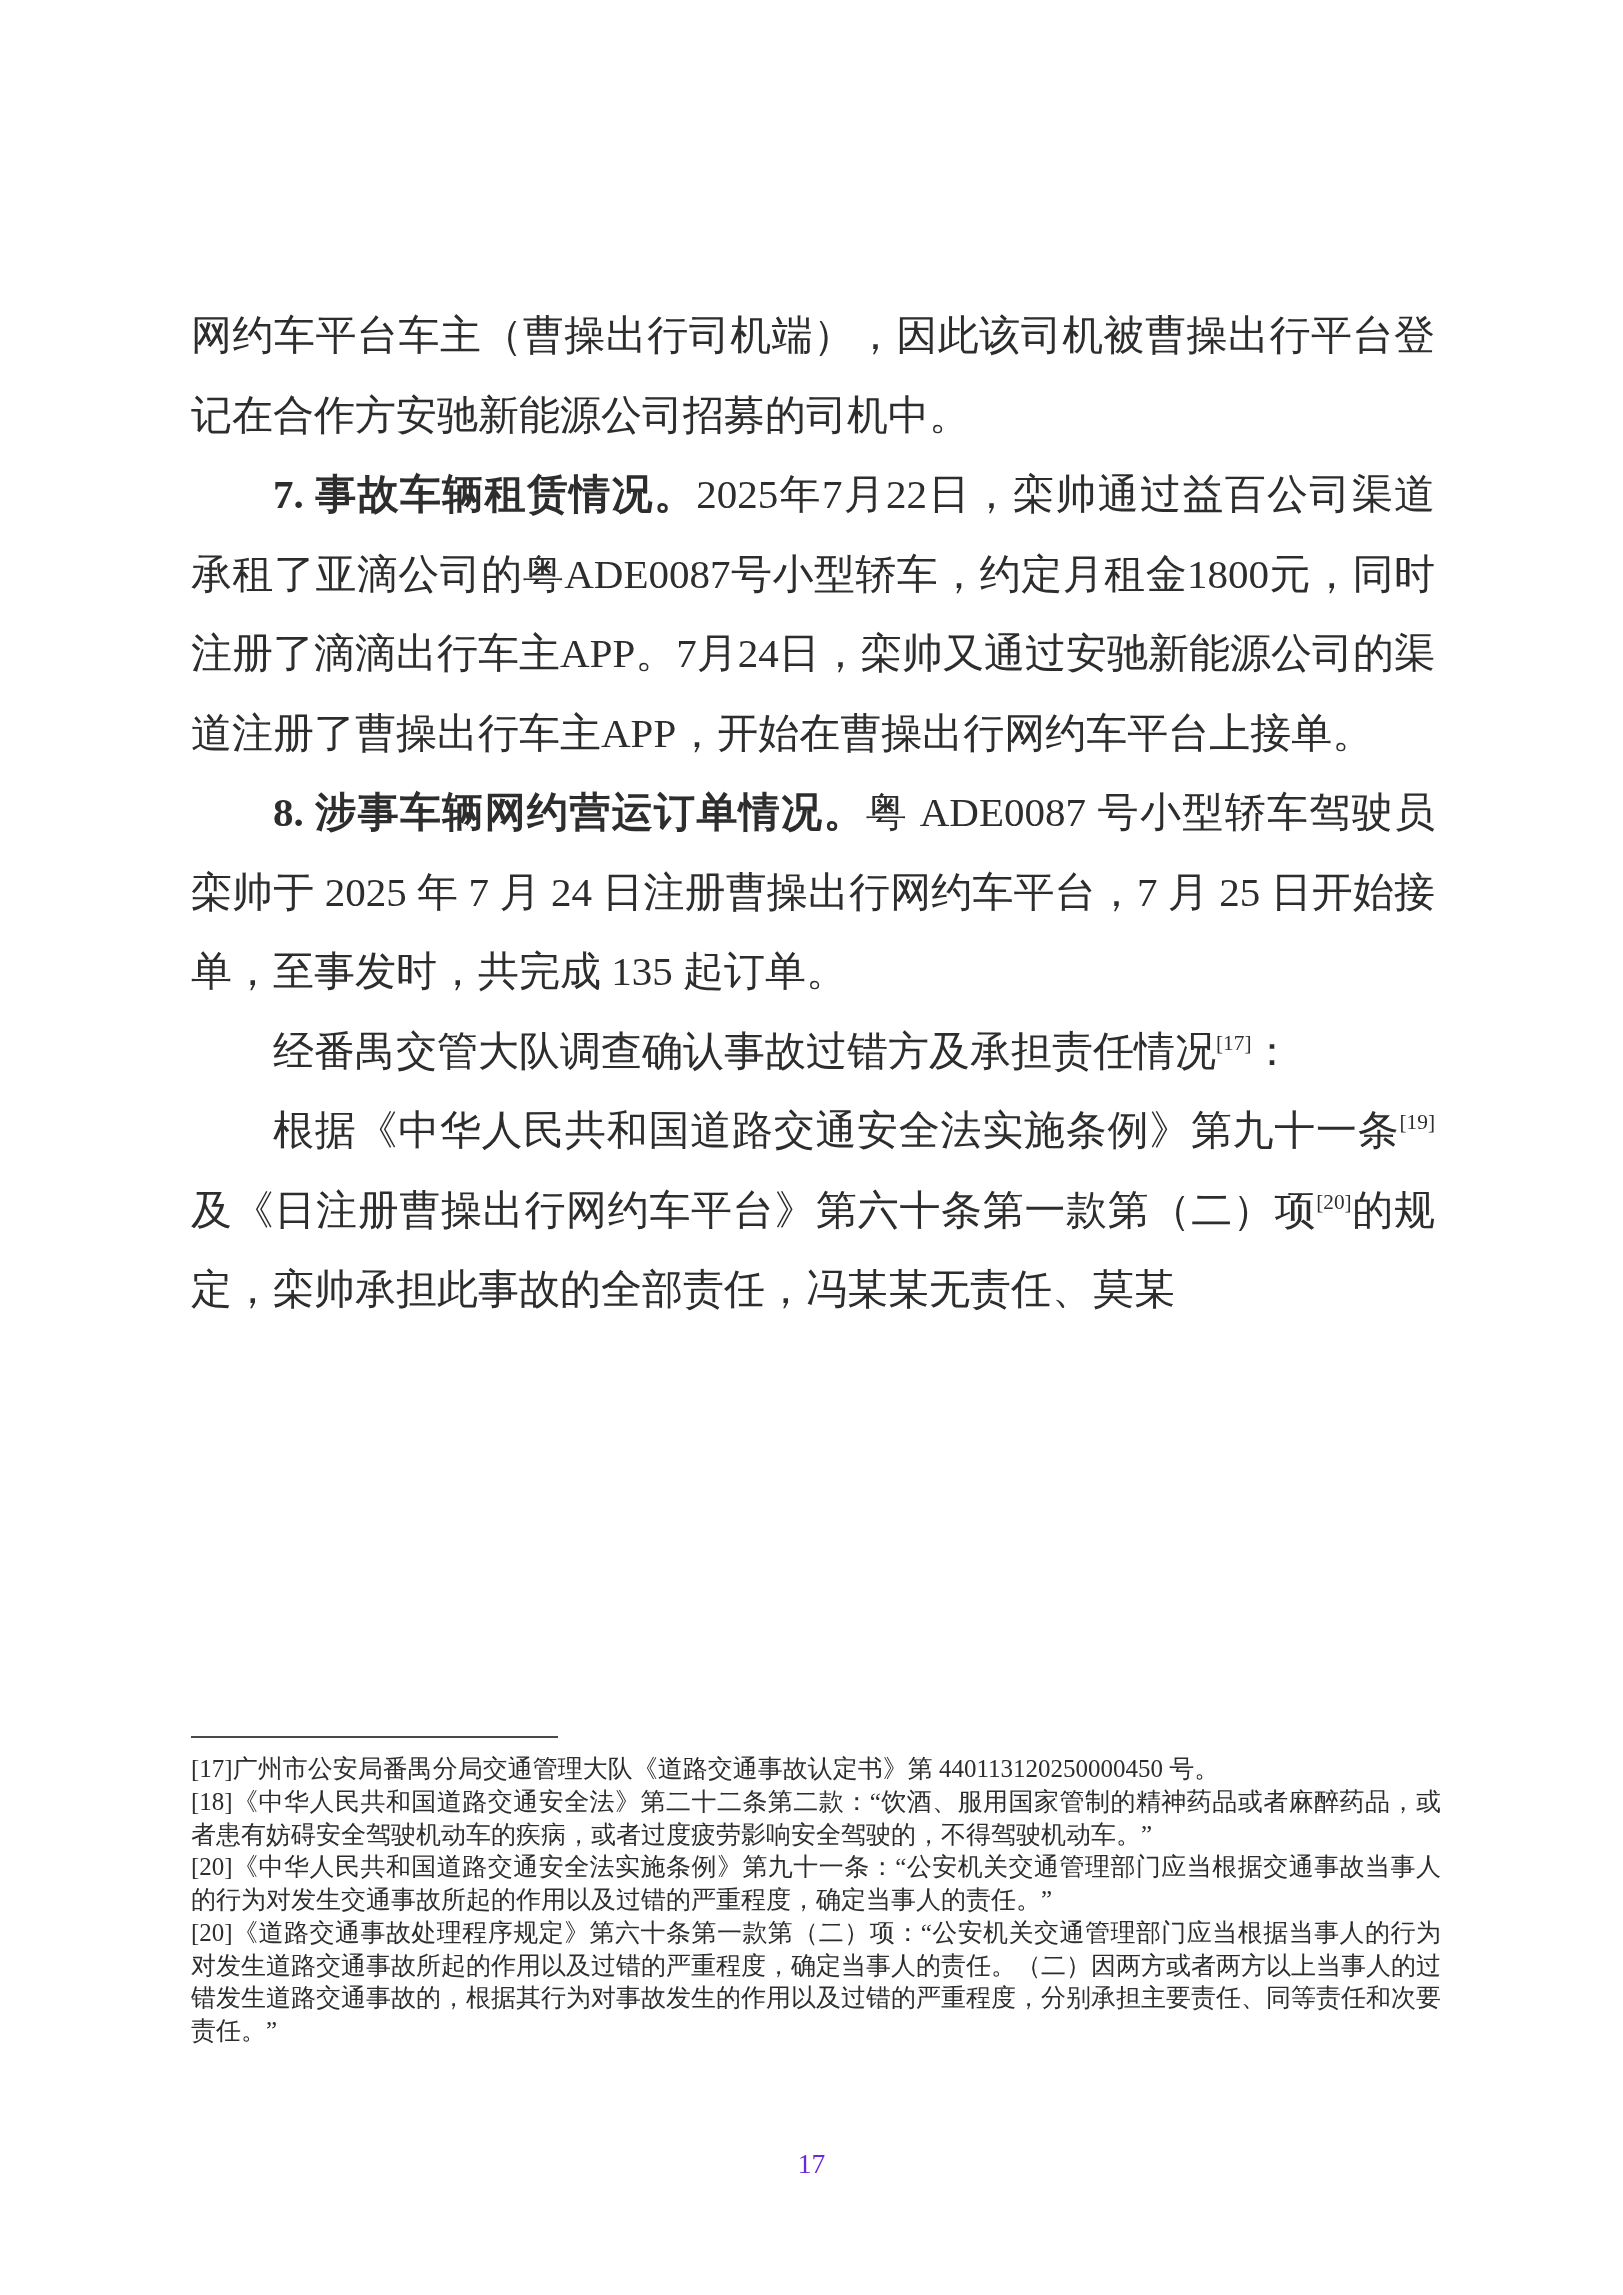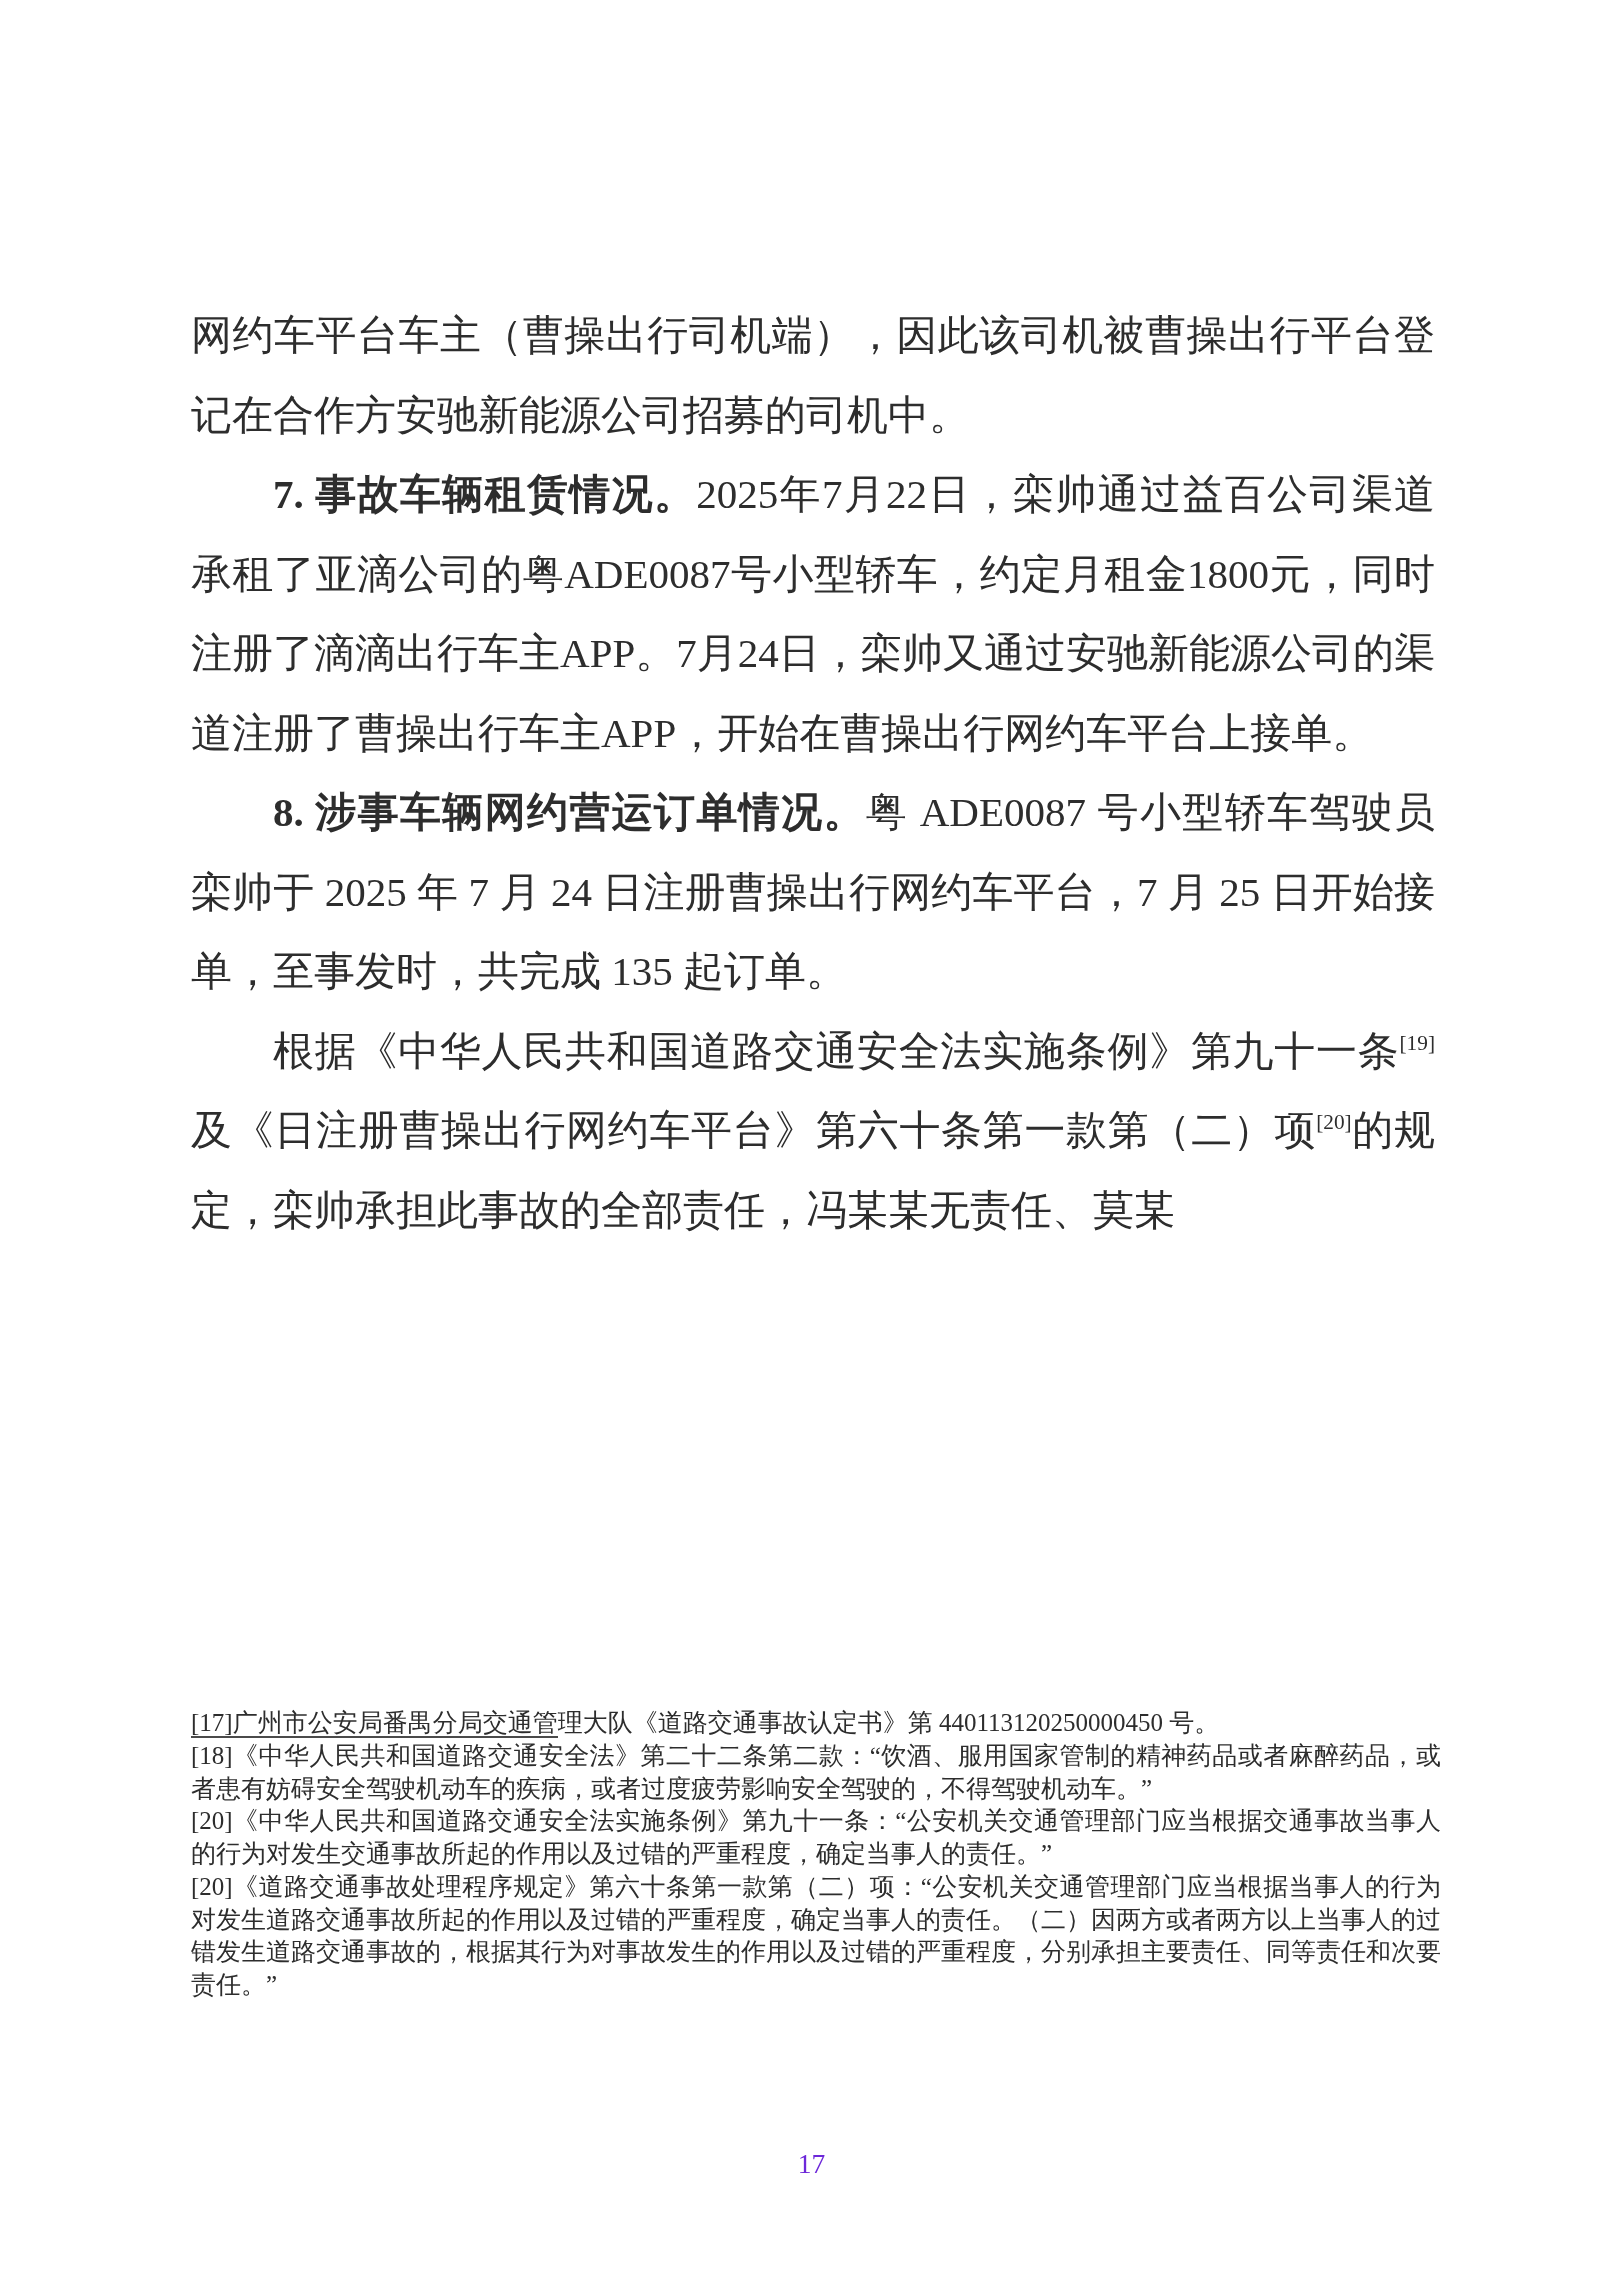--- a/index.html
+++ b/index.html
@@ -36,21 +36,21 @@
     left:191px;
     top:1736px;
     width:367px;
     border:none;
     border-top:2px solid #4a4a4a;
     margin:0;
   }
   .footnotes{
     position:absolute;
     left:191px;
-    top:1707px;
+    top:1753px;
     width:1250px;
     font-size:25px;
     line-height:1.31;
     text-align:justify;
   }
   .footnotes p.footnote{margin:0;padding:0;}
   .page-number{
     position:absolute;
     left:0;
     top:2148px;
@@ -61,20 +61,21 @@
   }
 </style>
 </head>
 <body>
 
 <div class="page">
   <div class="content">
       <p class="para"><span>网约车平台车主（曹操出行司机端），因此该司机被曹操出行平台登记在合作方安驰新能源公司招募的司机中。</span></p>
       <p class="para indent"><span class="bold">7. 事故车辆租赁情况。</span><span>2025年7月22日，栾帅通过益百公司渠道承租了亚滴公司的粤ADE0087号小型轿车，约定月租金1800元，同时注册了滴滴出行车主APP。7月24日，栾帅又通过安驰新能源公司的渠道注册了曹操出行车主APP，开始在曹操出行网约车平台上接单。</span></p>
       <p class="para indent"><span class="bold">8. 涉事车辆网约营运订单情况。</span><span>粤 ADE0087 号小型轿车驾驶员栾帅于 2025 年 7 月 24 日注册曹操出行网约车平台，7 月 25 日开始接单，至事发时，共完成 135 起订单。</span></p>
+      <p class="para indent"><span>经番禺交管大队调查确认事故过错方及承担责任情况</span><sup>[17]</sup><span>：</span></p>
       <p class="para indent"><span>根据《中华人民共和国道路交通安全法实施条例》第九十一条</span><sup>[19]</sup><span>及《日注册曹操出行网约车平台》第六十条第一款第（二）项</span><sup>[20]</sup><span>的规定，栾帅承担此事故的全部责任，冯某某无责任、莫某</span></p>
     </div>
   <hr class="footnote-sep">
   <div class="footnotes">
       <p class="footnote">[17]广州市公安局番禺分局交通管理大队《道路交通事故认定书》第 440113120250000450 号。</p>
       <p class="footnote">[18]《中华人民共和国道路交通安全法》第二十二条第二款：“饮酒、服用国家管制的精神药品或者麻醉药品，或者患有妨碍安全驾驶机动车的疾病，或者过度疲劳影响安全驾驶的，不得驾驶机动车。”</p>
       <p class="footnote">[20]《中华人民共和国道路交通安全法实施条例》第九十一条：“公安机关交通管理部门应当根据交通事故当事人的行为对发生交通事故所起的作用以及过错的严重程度，确定当事人的责任。”</p>
       <p class="footnote">[20]《道路交通事故处理程序规定》第六十条第一款第（二）项：“公安机关交通管理部门应当根据当事人的行为对发生道路交通事故所起的作用以及过错的严重程度，确定当事人的责任。（二）因两方或者两方以上当事人的过错发生道路交通事故的，根据其行为对事故发生的作用以及过错的严重程度，分别承担主要责任、同等责任和次要责任。”</p>
     </div>
   <div class="page-number">17</div>

